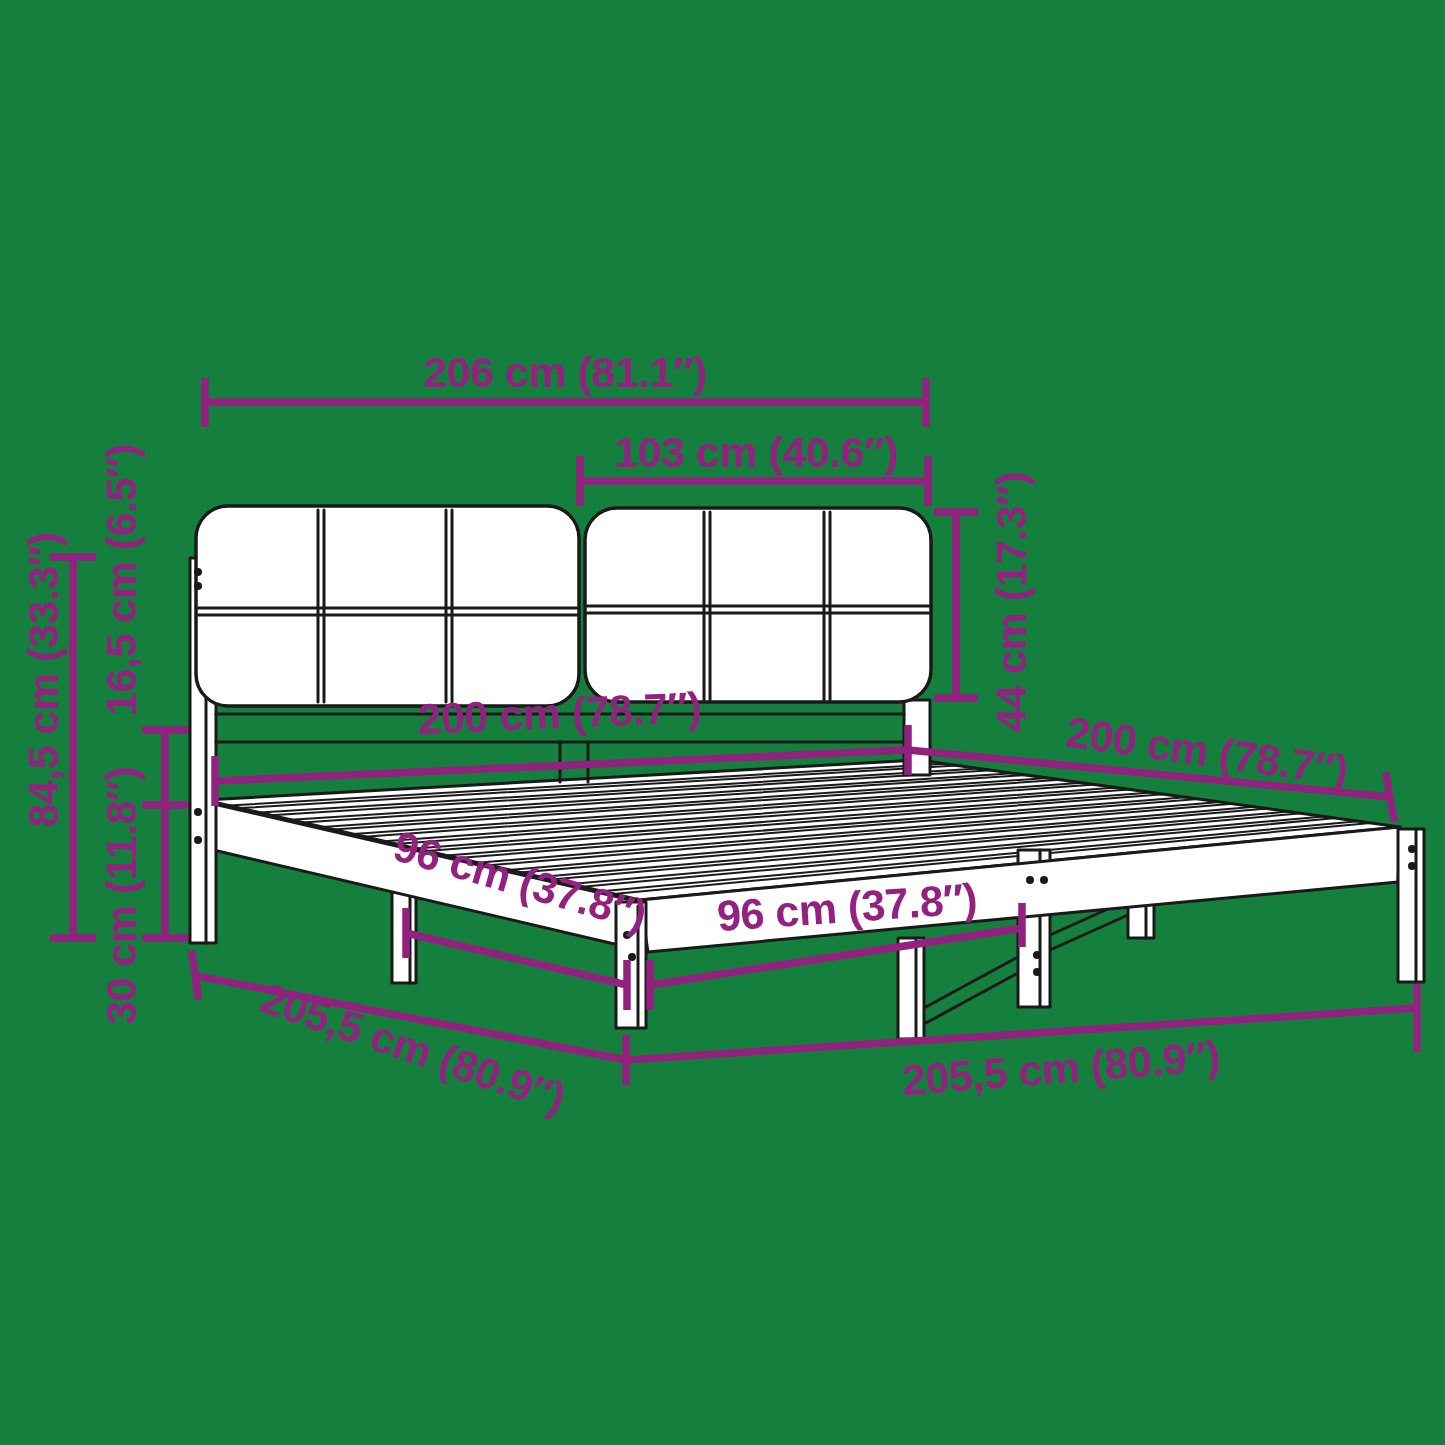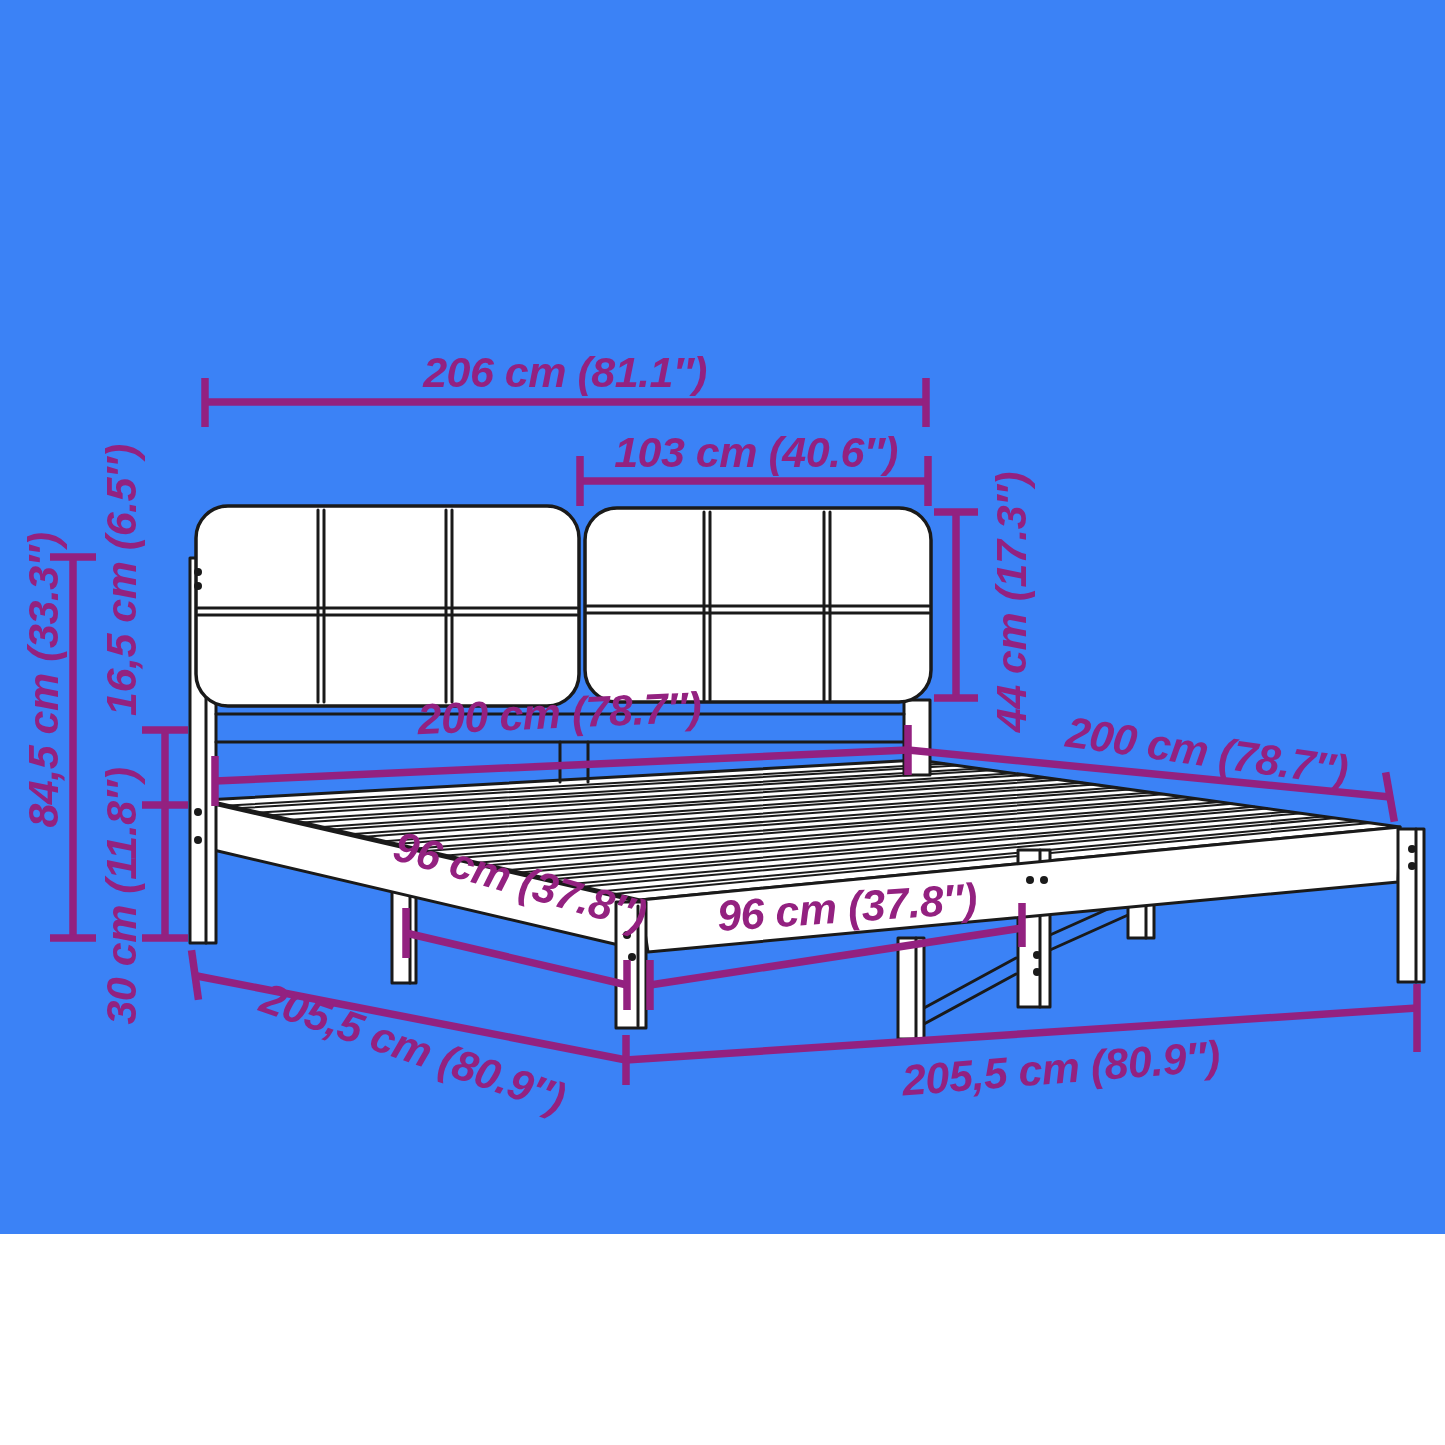--- a/index.html
+++ b/index.html
@@ -1,16 +1,16 @@
 <!DOCTYPE html>
 <html><head>
 <meta charset="utf-8">
 <style>
   html,body{margin:0;padding:0;background:#ffffff;}
-  .stage{width:1445px;height:1234px;background:#3b82f6;position:relative;overflow:hidden;font-style:italic;}
+  .stage{width:1445px;height:1445px;background:#15803d;position:relative;overflow:hidden;}
   svg{display:block;}
   text{font-family:"Liberation Sans","DejaVu Sans",sans-serif;font-weight:bold;font-size:43px;letter-spacing:-0.5px;}
 </style>
 </head>
 <body>
 
 <div class="stage">
 <svg width="1445" height="1445" viewBox="0 0 1445 1445">
 
   <g stroke="#1a1a1a" stroke-width="3" fill="none" stroke-linejoin="round" stroke-linecap="round">

